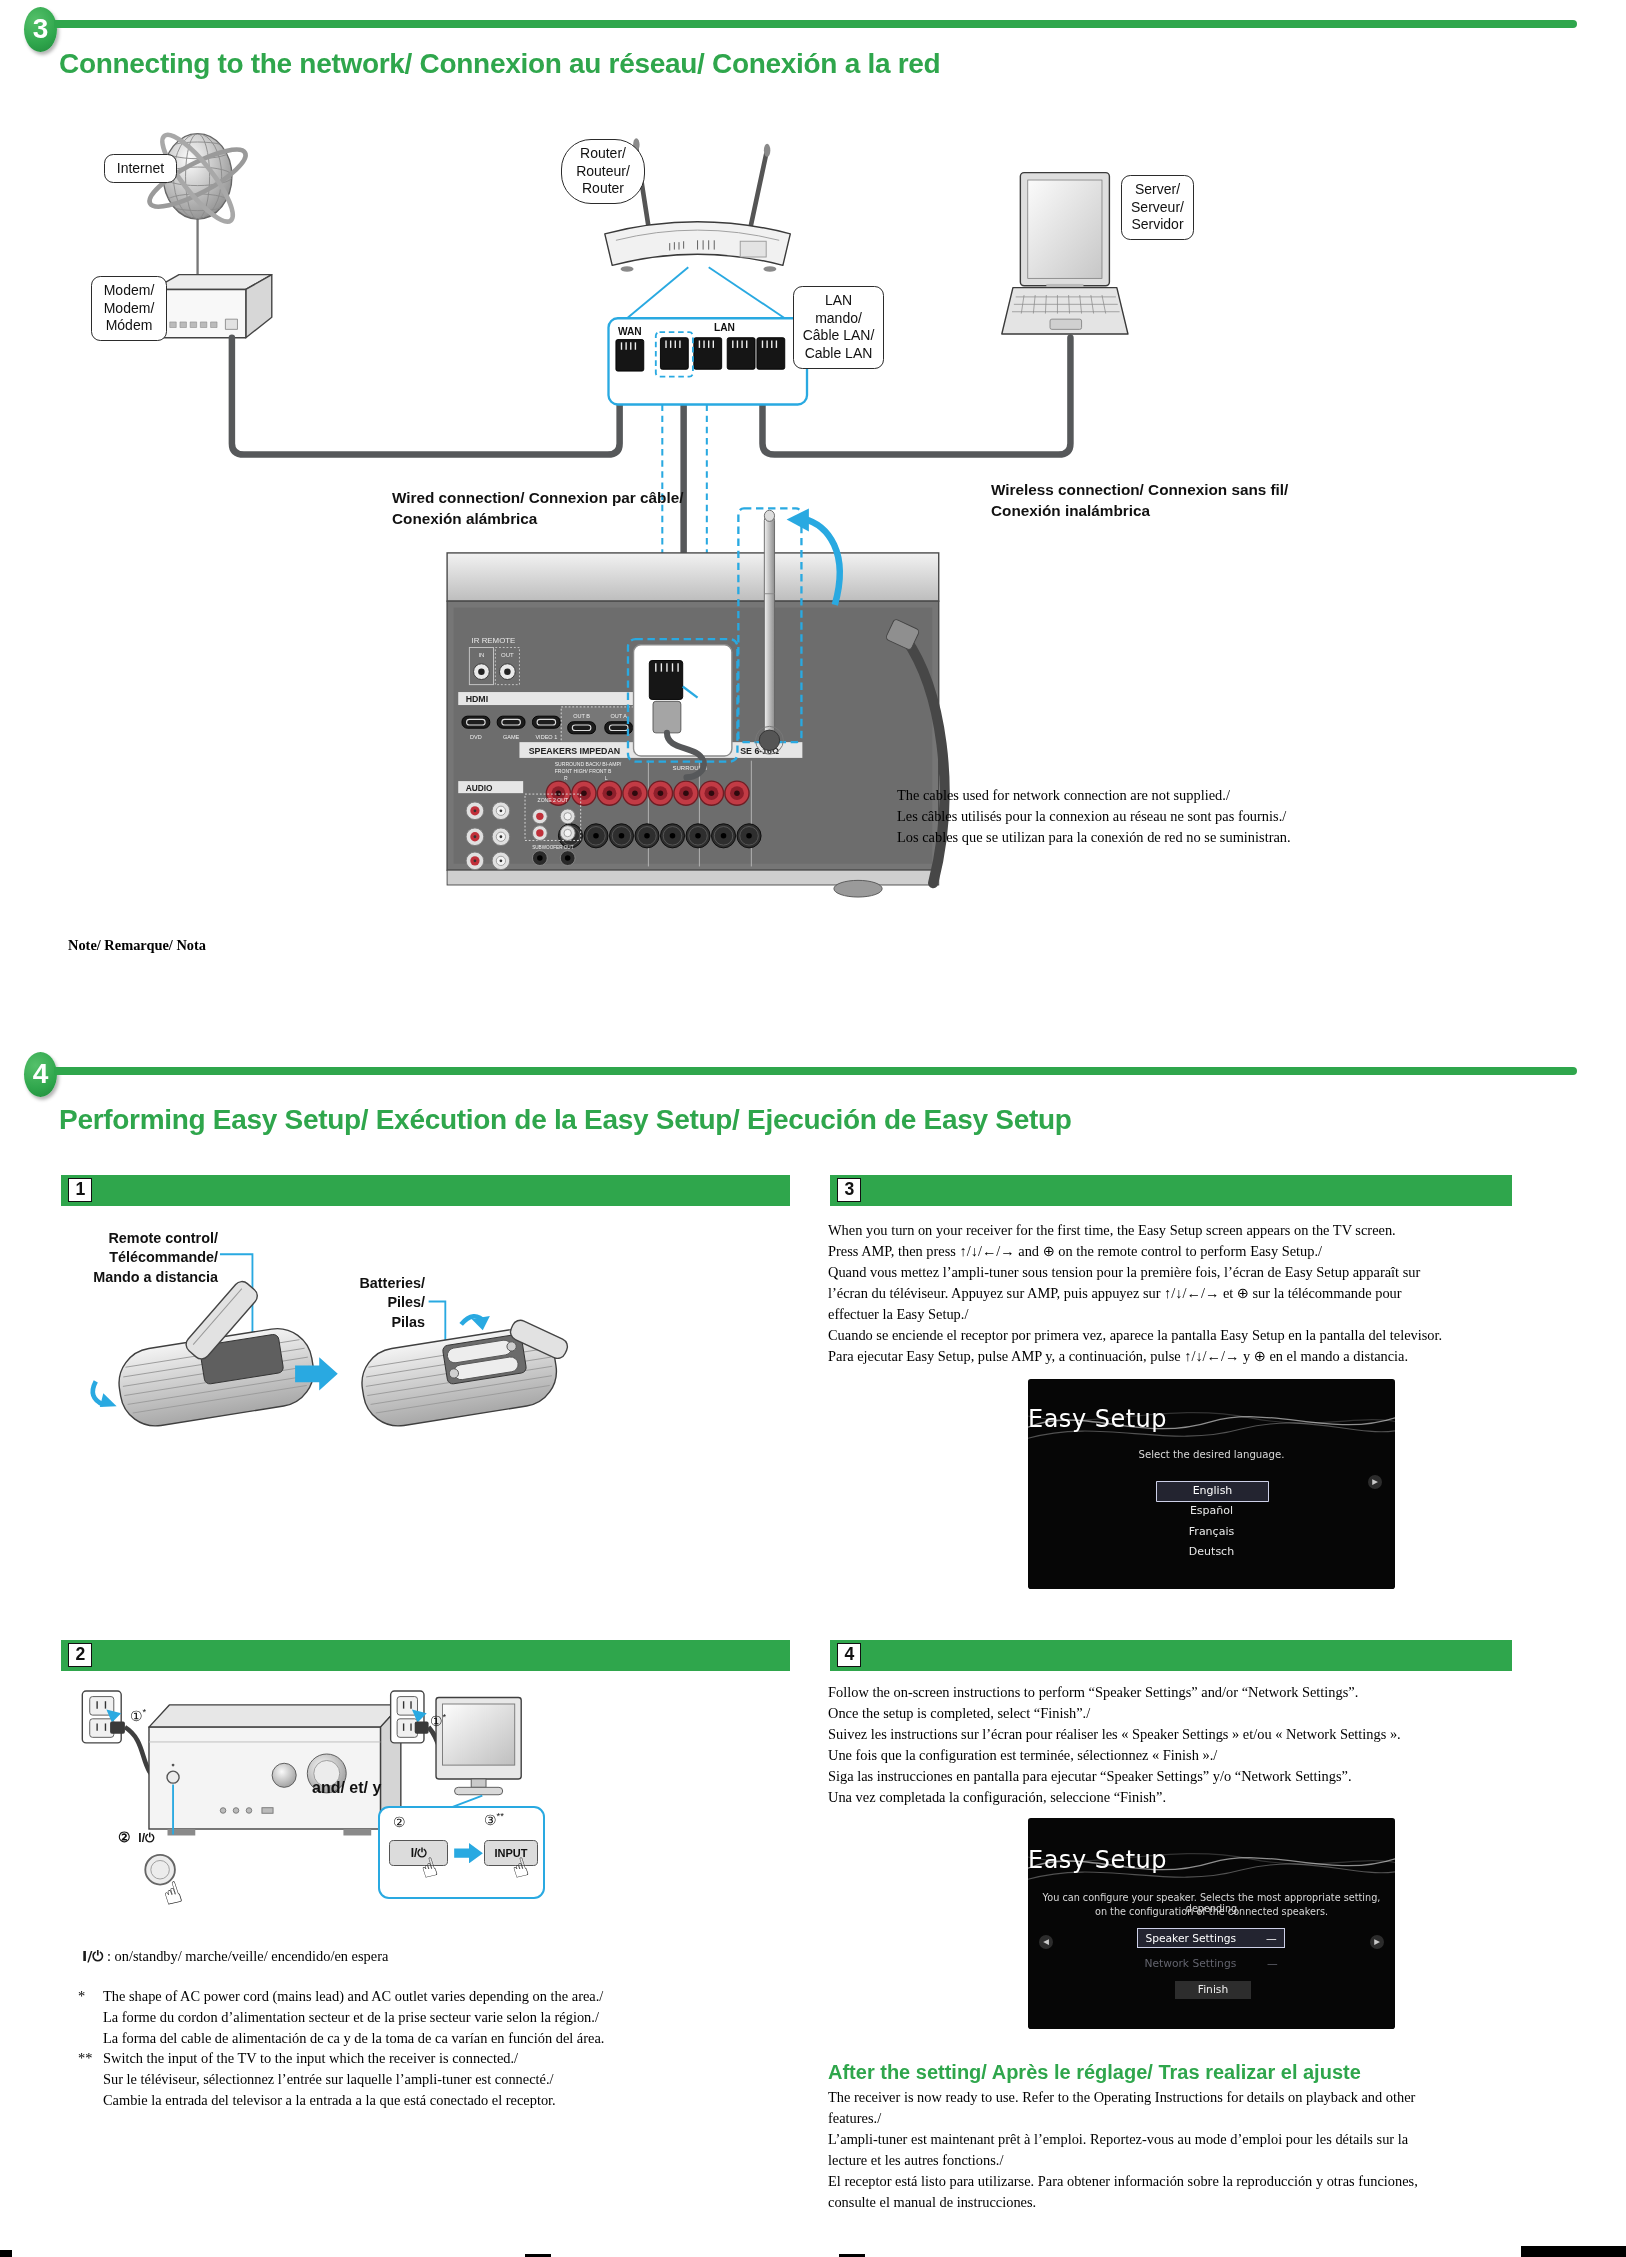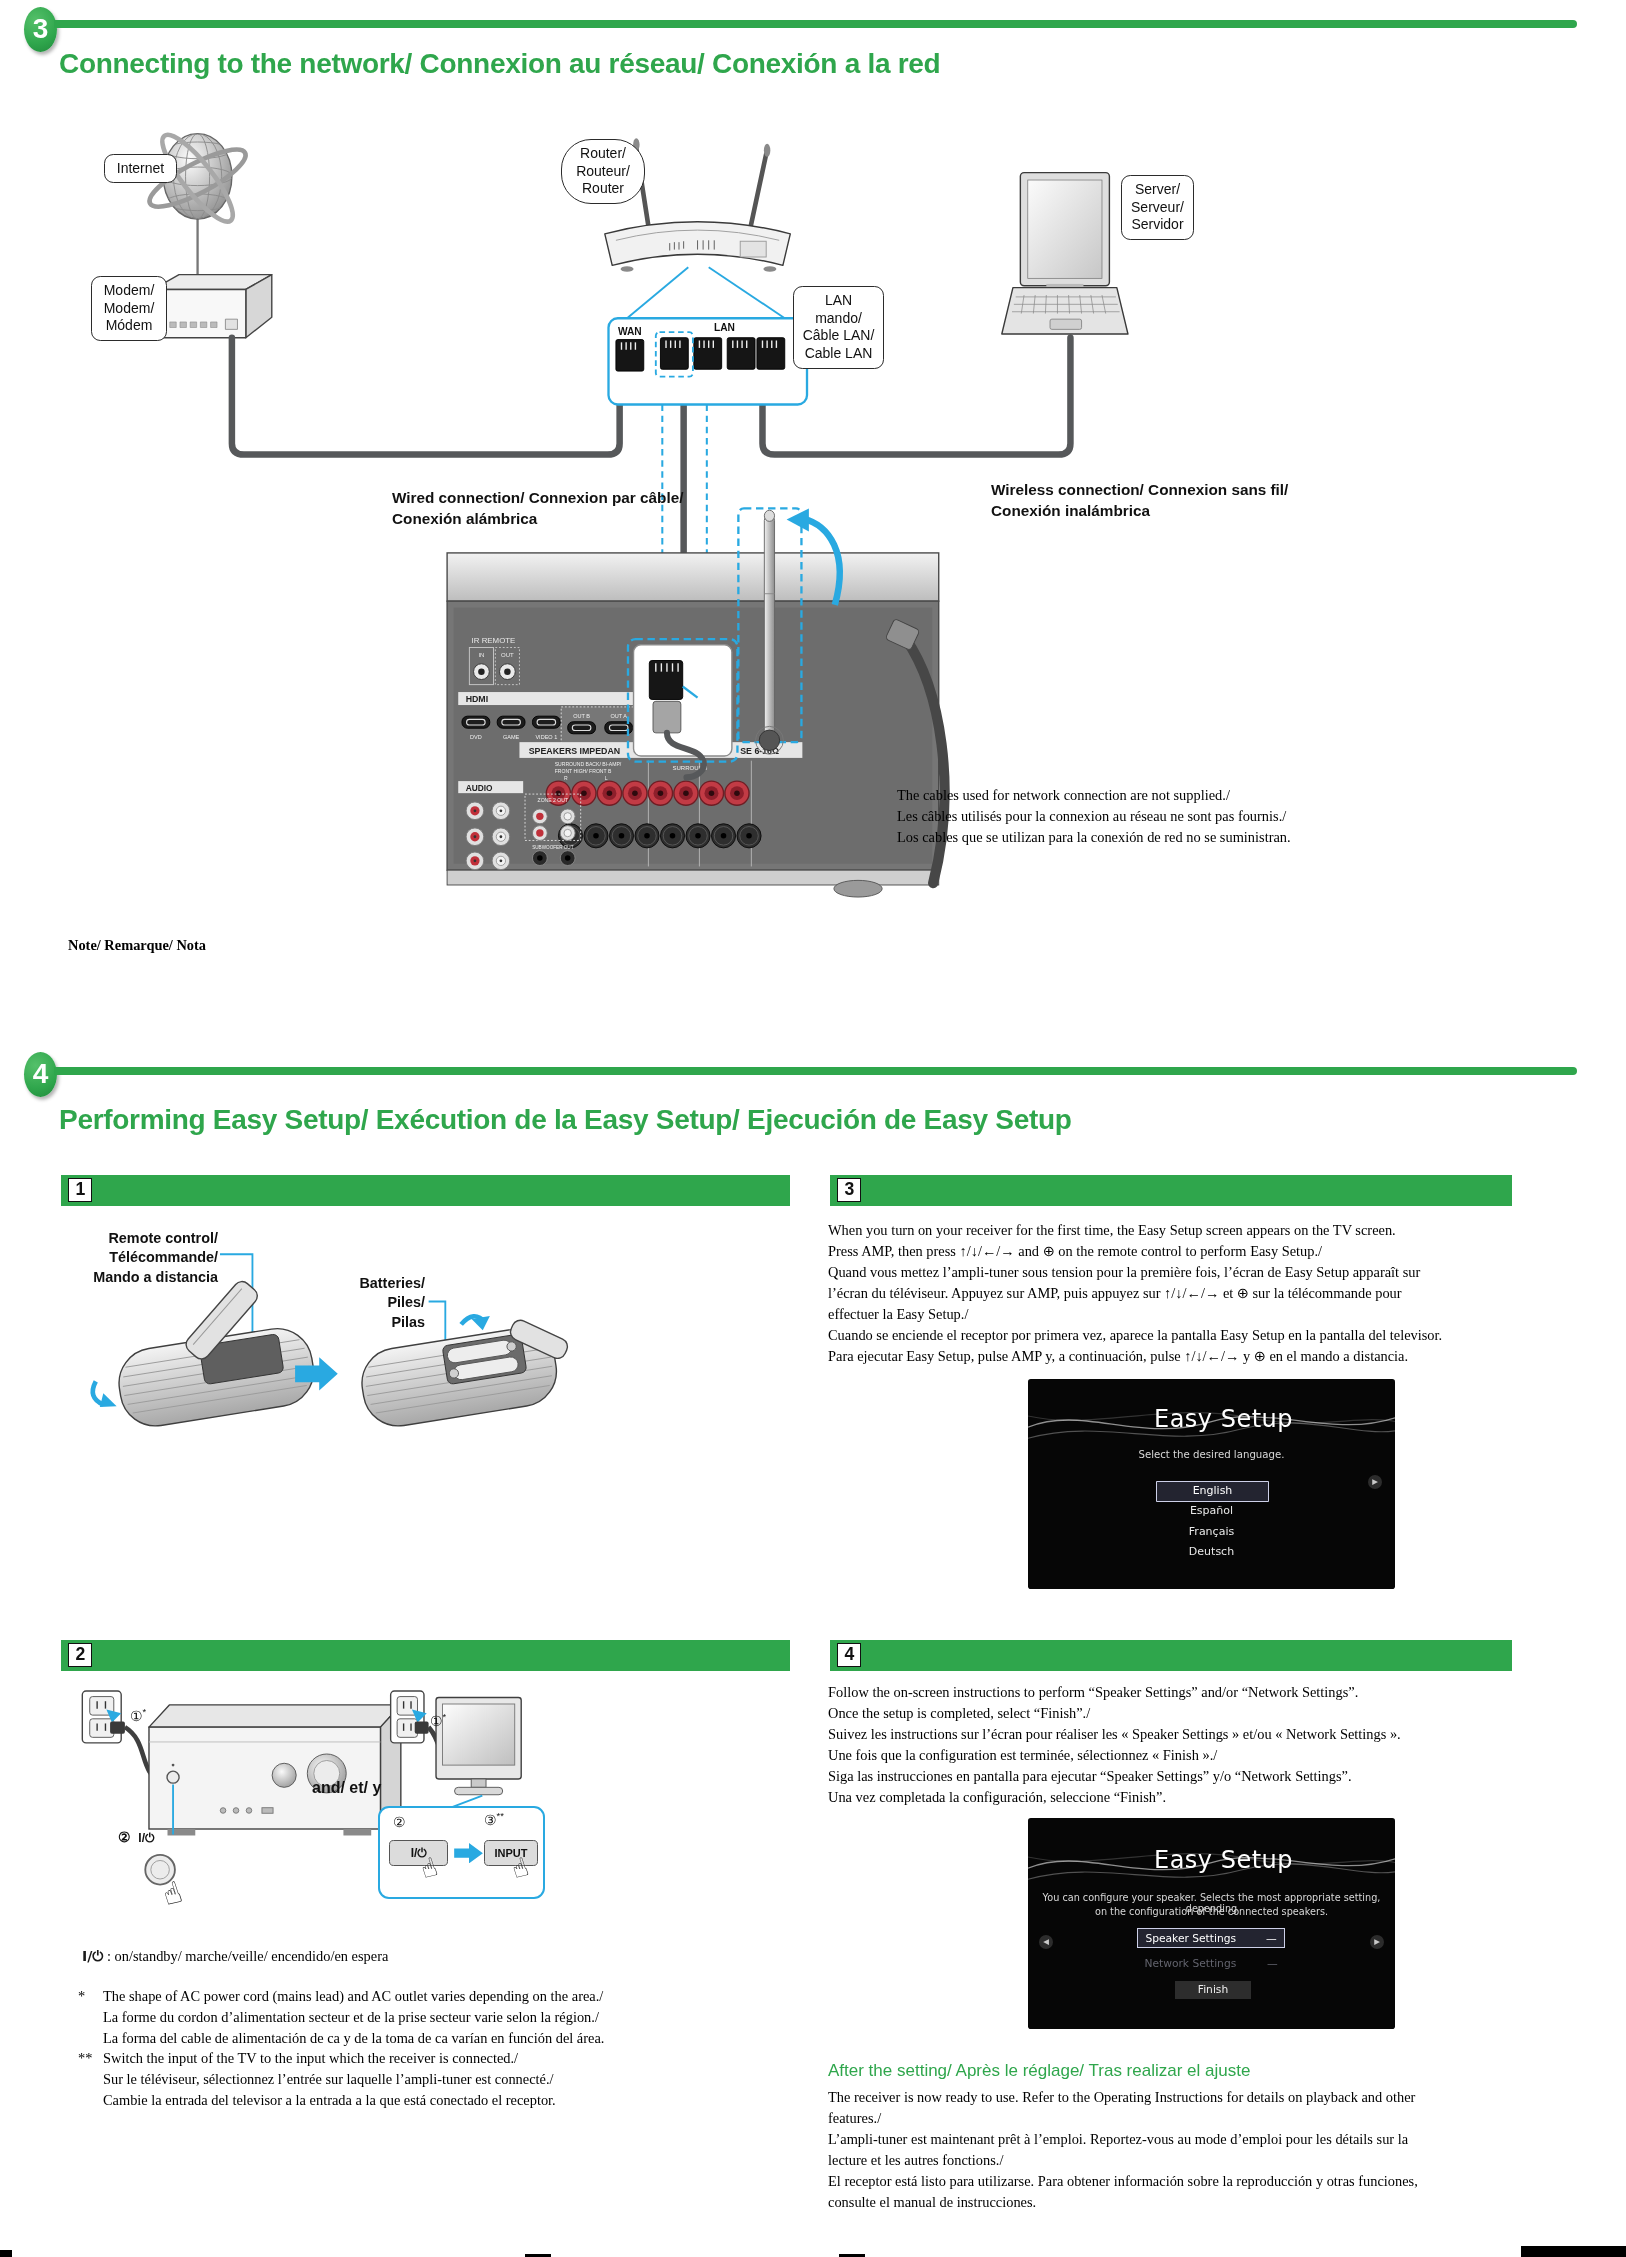--- a/index.html
+++ b/index.html
@@ -26,21 +26,21 @@
   .rt{text-align:right;}
   .callout-num{position:absolute;font-size:14px;color:#111;white-space:nowrap;}
   .btn-depict{position:absolute;background:#dcdcdc;border:1.4px solid #555;border-radius:4.6px;
               box-sizing:border-box;text-align:center;font-weight:bold;color:#111;}
   .hand{position:absolute;font-family:"DejaVu Sans",sans-serif;font-size:30px;color:#111;
         transform:rotate(-18deg);text-shadow:0 0 1.9px #fff;}
   .bluebox{position:absolute;border:2.8px solid #29a9e1;border-radius:11px;background:#fff;}
   
   .screen{position:absolute;width:367px;background:#060606;border-radius:2.8px;overflow:hidden;
           font-family:"DejaVu Sans",sans-serif;}
-  .scr-title{position:absolute;left:0;width:100%;text-align:center;color:#fff;font-size:24px;letter-spacing:0.5px;margin-left:12px;}
+  .scr-title{position:absolute;left:0;width:100%;color:#fff;font-size:24px;letter-spacing:0.5px;}
   .scr-sub{position:absolute;left:0;width:100%;text-align:center;color:#d8d8d8;}
   .scr-dot{position:absolute;width:14px;height:14px;border-radius:50%;background:#2c2c2c;
            color:#c9c9c9;font-size:7.4px;line-height:14px;text-align:center;}
   .lang{position:absolute;left:128px;width:111px;height:18.6px;text-align:center;color:#e8e8e8;
         font-size:11px;line-height:18.6px;}
   .lang.sel{border:1.4px solid #cdd0e8;background:rgba(70,74,100,.45);border-radius:0.9px;color:#fff;}
   .optrow{position:absolute;left:109px;width:148px;height:19.5px;font-size:10.7px;line-height:19.5px;
           color:#fff;box-sizing:border-box;padding:0 7.4px;}
   .optrow .dash{float:right;}
   .optrow.sel{border:1.4px solid #cdd0e8;background:rgba(70,74,100,.45);}
@@ -713,21 +713,21 @@
     <span class="scr-dot" style="right:11px;top:117px;">▶</span>
     <div class="optrow sel" style="top:110px;">
       <span>Speaker Settings</span><span class="dash">—</span>
     </div>
     <div class="optrow dim" style="top:136px;">
       <span>Network Settings</span><span class="dash">—</span>
     </div>
     <div class="finishbtn" style="top:163px;">Finish</div>
   </div>
 
-  <div class="abs" style="left:828px;top:2061px;font-size:17px;font-weight:normal;color:#2fa64c;white-space:nowrap;">After the setting/ Après le réglage/ Tras realizar el ajuste</div>
+  <div class="abs" style="left:828px;top:2061px;font-size:20px;font-weight:bold;color:#2fa64c;white-space:nowrap;">After the setting/ Après le réglage/ Tras realizar el ajuste</div>
   <div class="abs serif" style="left:828px;top:2087px;">
     <div style="white-space:nowrap;">The receiver is now ready to use. Refer to the Operating Instructions for details on playback and other</div>
     <div style="white-space:nowrap;">features./</div>
     <div style="white-space:nowrap;">L’ampli-tuner est maintenant prêt à l’emploi. Reportez-vous au mode d’emploi pour les détails sur la</div>
     <div style="white-space:nowrap;">lecture et les autres fonctions./</div>
     <div style="white-space:nowrap;">El receptor está listo para utilizarse. Para obtener información sobre la reproducción y otras funciones,</div>
     <div style="white-space:nowrap;">consulte el manual de instrucciones.</div>
   </div>
 
   <div class="mark" style="left:0;top:2250px;width:12px;height:7.4px;"></div>

